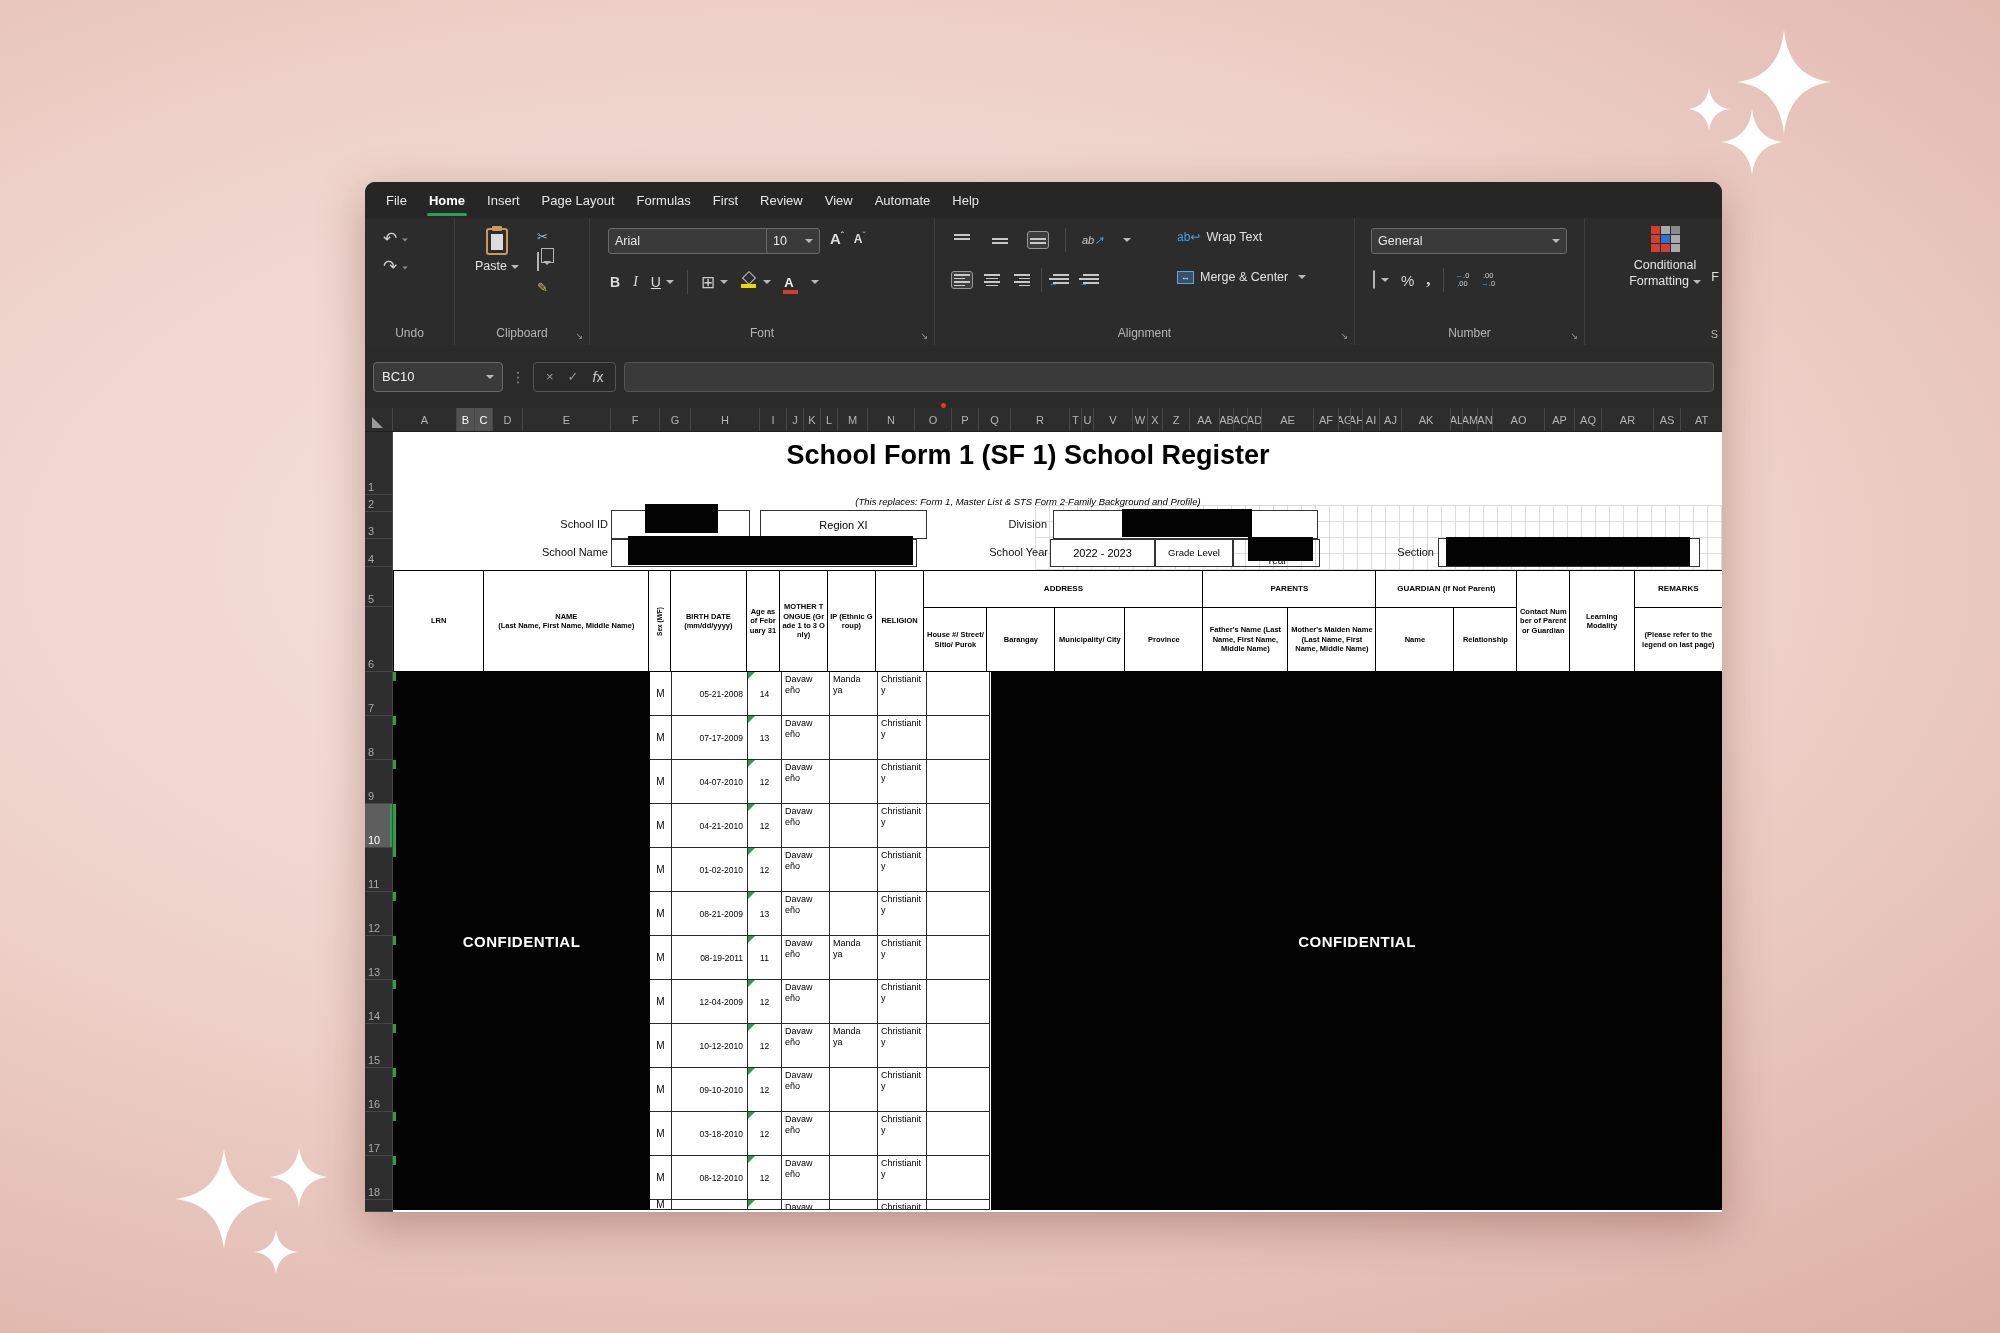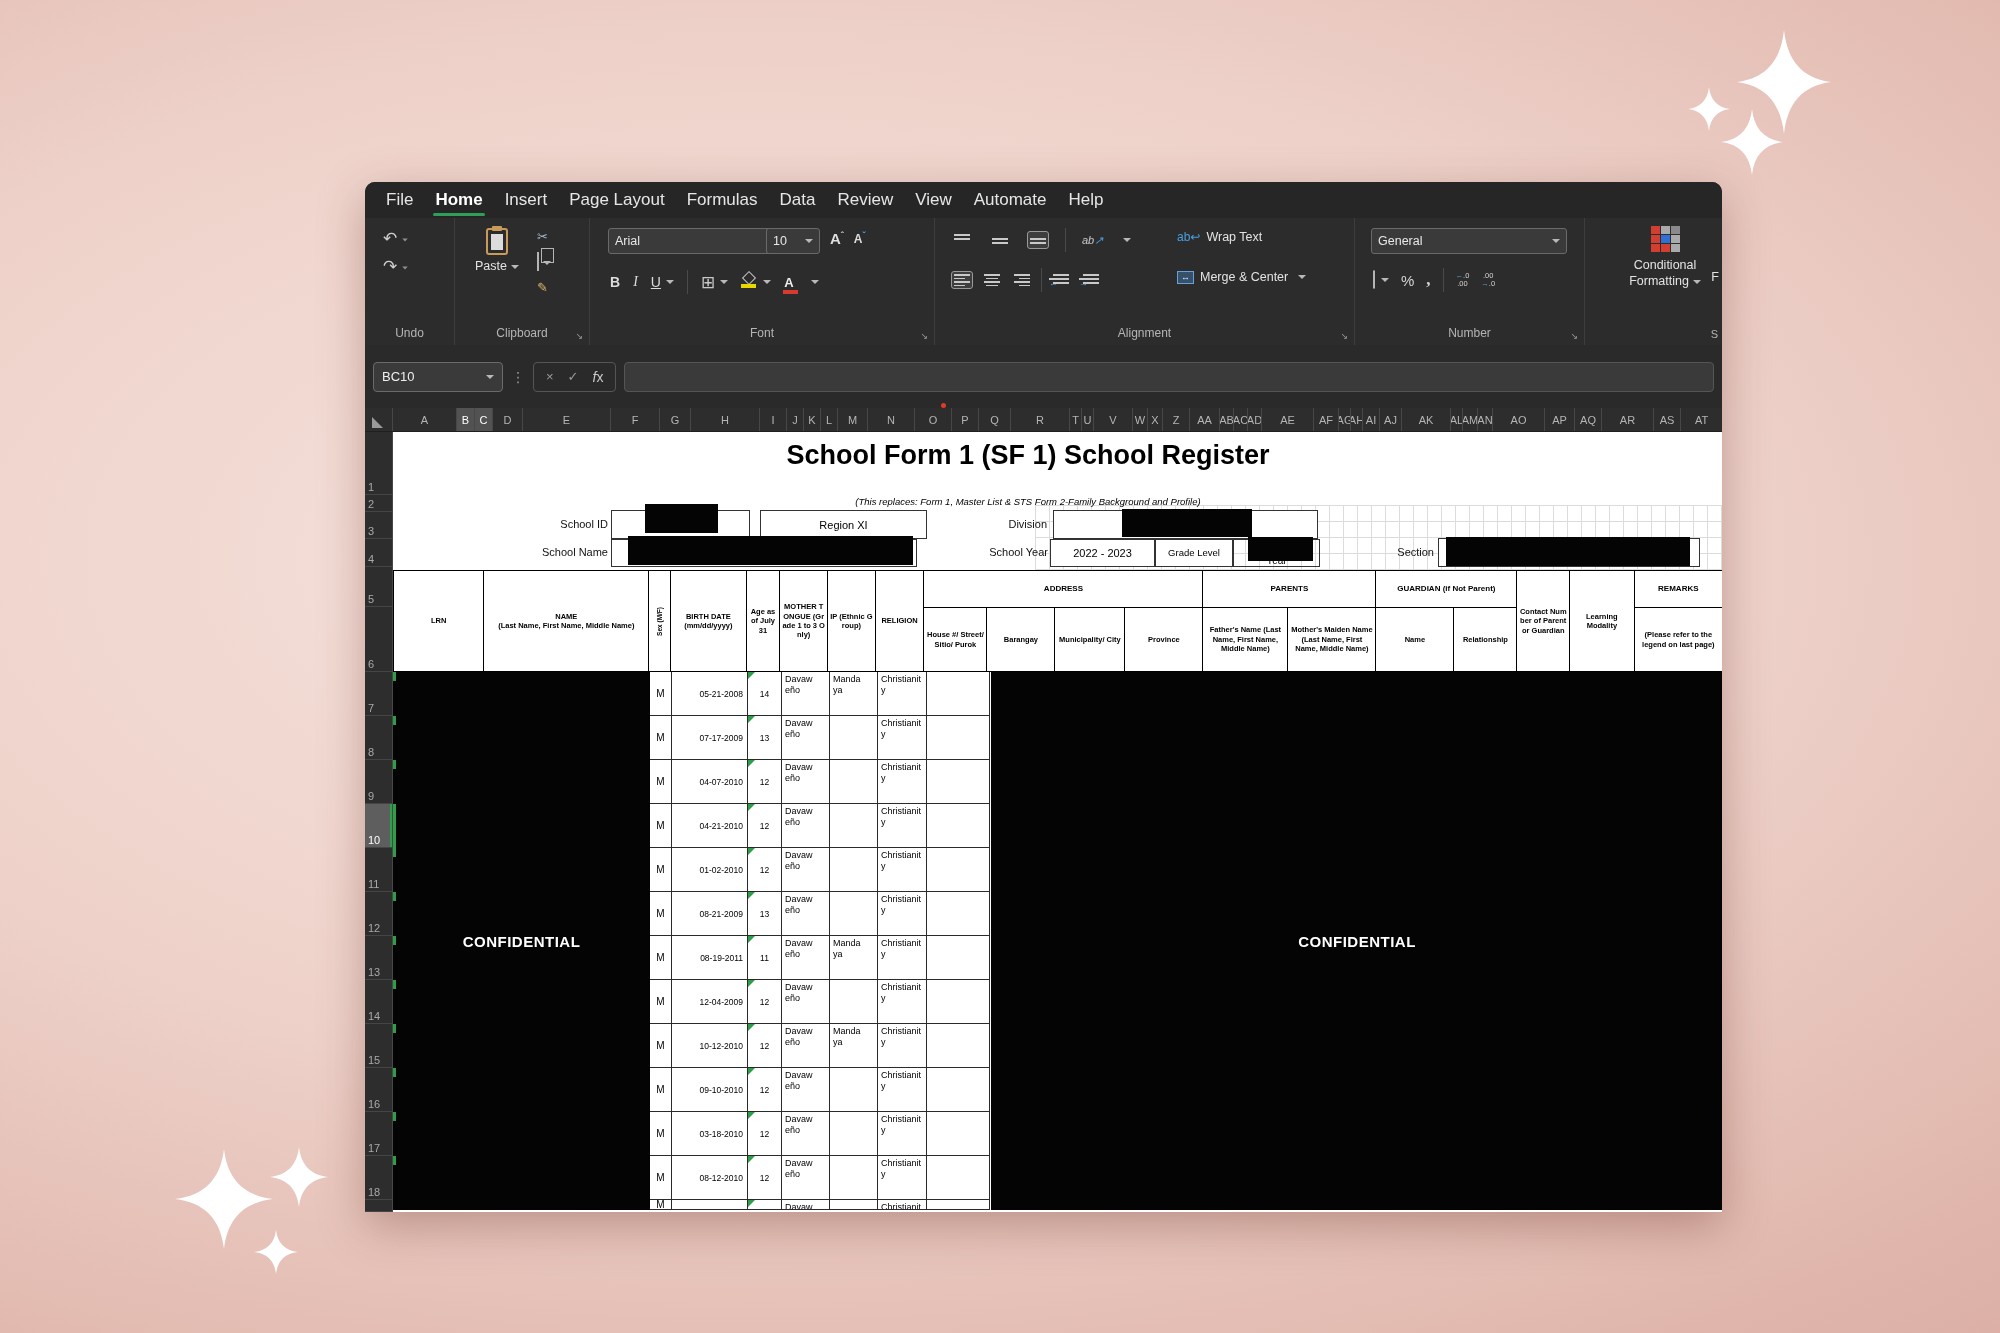--- a/index.html
+++ b/index.html
@@ -13,21 +13,21 @@
 
   
   .window {
     position:absolute; left:365px; top:182px; width:1357px; height:1030px;
     background:#262626; border-radius:10px 10px 0 0; overflow:hidden;
     box-shadow:0 14px 46px rgba(100,45,35,.35);
   }
   
   .menubar { position:absolute; left:0; top:0; right:0; height:36px; background:#262626;
     display:flex; align-items:stretch; padding-left:10px; }
-  .tab { color:#e6e6e6; font-size:17px; padding:0 11px; display:flex; align-items:center; position:relative; cursor:default;}
+  .tab { color:#e6e6e6; font-size:13px; padding:0 11px; display:flex; align-items:center; position:relative; cursor:default;}
   .tab.active { color:#fff; font-weight:bold; }
   .tab.active::after { content:""; position:absolute; left:9px; right:9px; bottom:2px; height:3px; background:#2e9e58; border-radius:2px; }
 
   
   .ribbon { position:absolute; left:0; top:36px; right:0; height:127px; background:#2c2c2c; display:flex; }
   .rgroup { position:relative; border-right:1px solid #3d3d3d; height:100%; flex:0 0 auto; }
   .glabel { position:absolute; bottom:5px; left:0; right:0; text-align:center; font-size:12px; color:#b5b5b5; }
   .launcher { position:absolute; bottom:4px; right:6px; color:#9a9a9a; font-size:9px; }
   .chev { display:inline-block; width:0; height:0; border-left:4px solid transparent; border-right:4px solid transparent; border-top:4px solid #b9b9b9; margin-left:4px; vertical-align:middle;}
   .g-undo { width:90px; }
@@ -204,21 +204,21 @@
   </div>
 
 <div class="window">
 
   <div class="menubar" id="menubar">
       <div class="tab">File</div>
       <div class="tab active">Home</div>
       <div class="tab">Insert</div>
       <div class="tab">Page Layout</div>
       <div class="tab">Formulas</div>
-      <div class="tab">Data</div>
+      <div class="tab">First</div>
       <div class="tab">Review</div>
       <div class="tab">View</div>
       <div class="tab">Automate</div>
       <div class="tab">Help</div>
     </div>
 
   <div class="ribbon">
     <div class="rgroup g-undo">
       <div class="undo-col">
         <div class="ubtn"><span>↶</span><span class="chev"></span></div>
@@ -493,21 +493,21 @@
       <div class="thead">
         <div class="th full w-lrn">LRN</div>
         <div class="th full w-name">
           <div>NAME</div>
           <div style="font-weight:bold;">(Last Name, First Name, Middle Name)</div>
         </div>
         <div class="th full w-sex vert">
             <span>Sex (M/F)</span>
           </div>
         <div class="th full w-birth">BIRTH DATE (mm/dd/yyyy)</div>
-        <div class="th full w-age brk">Age as of July 31</div>
+        <div class="th full w-age brk">Age as of February 31</div>
         <div class="th full w-mt brk">MOTHER TONGUE (Grade 1 to 3 Only)</div>
         <div class="th full w-ip brk">IP (Ethnic Group)</div>
         <div class="th full w-rel brk">RELIGION</div>
         <div class="thgroup w-addr">
           <div class="gh">ADDRESS</div>
           <div class="gcols">
             <div class="th w-house">House #/ Street/ Sitio/ Purok</div>
             <div class="th w-brgy">Barangay</div>
             <div class="th w-mun brk">Municipality/ City</div>
             <div class="th w-prov">Province</div>

